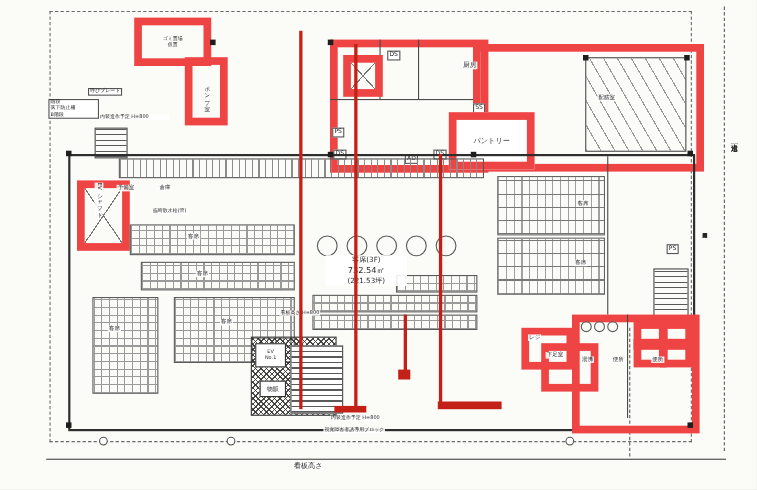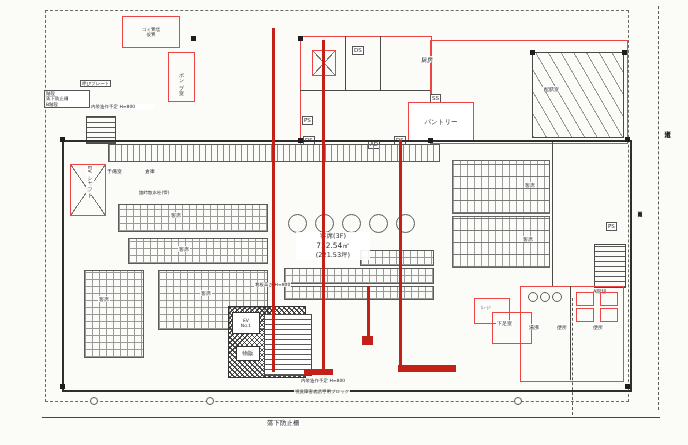--- a/index.html
+++ b/index.html
@@ -1,20 +1,20 @@
 <!DOCTYPE html>
 <html><head>
 <meta charset="utf-8">
 <style>
   html,body{margin:0;padding:0;background:#e8e8e4;}
   .plan{position:relative;width:688px;height:445px;background:#fbfbf8;overflow:hidden;
         font-family:"DejaVu Sans",sans-serif;color:#2a2a2a;}
   .abs{position:absolute;}
   .wall2{position:absolute;border:2px solid #2e2e2e;}
-  .thin{position:absolute;border:1px solid #ef4444;}
+  .thin{position:absolute;border:7px solid #ef4444;}
   .dashed-box{position:absolute;border:1px dashed #6a6a6a;}
   .dash-v{position:absolute;width:0;border-left:1px dashed #5a5a5a;}
   .solid-h{position:absolute;height:0;border-top:1px solid #444;}
   .vline{position:absolute;width:0;border-left:1px solid #4a4a4a;}
   .hline{position:absolute;height:0;border-top:1px solid #4a4a4a;}
   .lbl{position:absolute;font-size:6px;line-height:1.2;white-space:pre-line;
        background:rgba(255,255,255,.88);padding:0 1px;color:#222;}
   .tiny{font-size:5px;}
   .micro{font-size:4.5px;}
   .boxed{border:.5px solid #555;}
@@ -52,21 +52,21 @@
 <div class="plan">
 
   <div class="dashed-box" style="left:45px;top:10px;width:582px;height:390px"></div>
   <div class="dash-v" style="left:658px;top:6px;height:404px"></div>
   <div class="dash-v" style="left:572px;top:298px;height:117px"></div>
   <div class="solid-h" style="left:42px;top:417px;width:618px"></div>
   <div class="mcircle" style="left:90px;top:397px"></div>
   <div class="mcircle" style="left:206px;top:397px"></div>
   <div class="mcircle" style="left:514px;top:397px"></div>
   <div class="lbl vert" style="left:662px;top:126px;font-size:6.5px">下水道沿道</div>
-  <div class="lbl" style="left:266px;top:420px;font-size:6.5px">落下防止柵</div>
+  <div class="lbl" style="left:266px;top:420px;font-size:6.5px">看板高さ</div>
 
   <div class="thin ctr" style="left:122px;top:16px;width:56px;height:30px">
     <span class="micro" style="white-space:pre-line">ゴミ置場
 仮置</span>
   </div>
   <div class="thin ctr" style="left:168px;top:52px;width:25px;height:48px">
     <span class="tiny vert">ポンプ室</span>
   </div>
 
   <div class="thin" style="left:300px;top:36px;width:130px;height:107px"></div>

